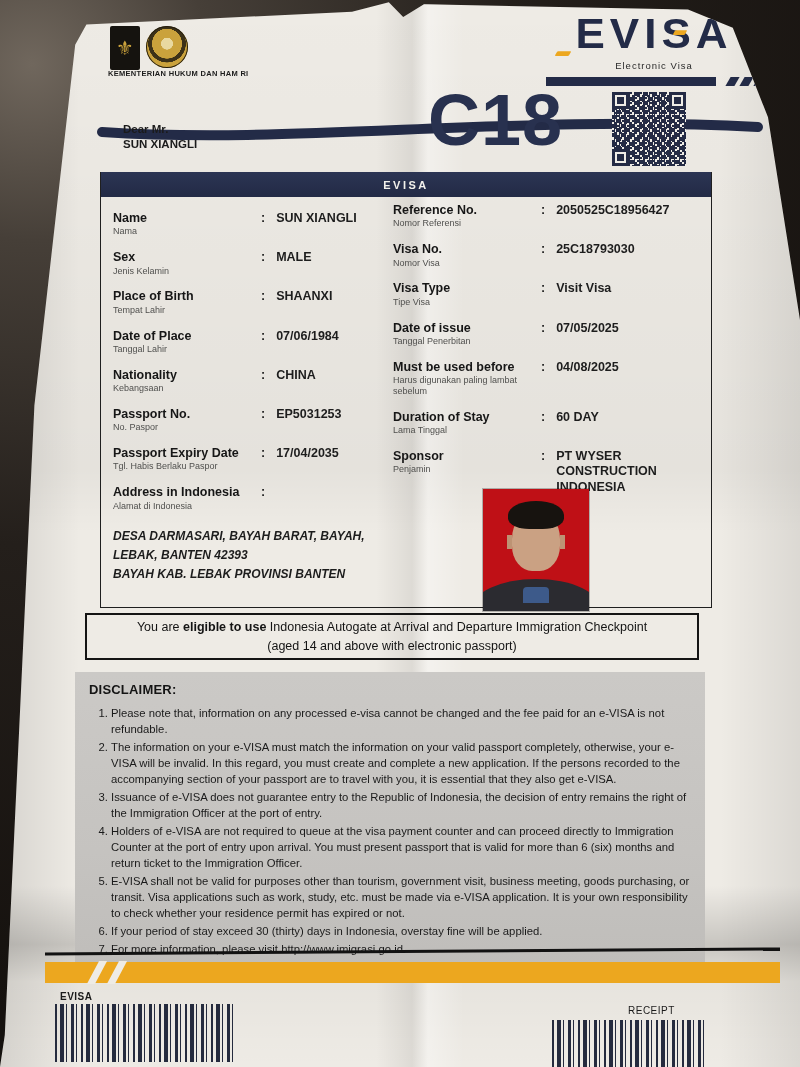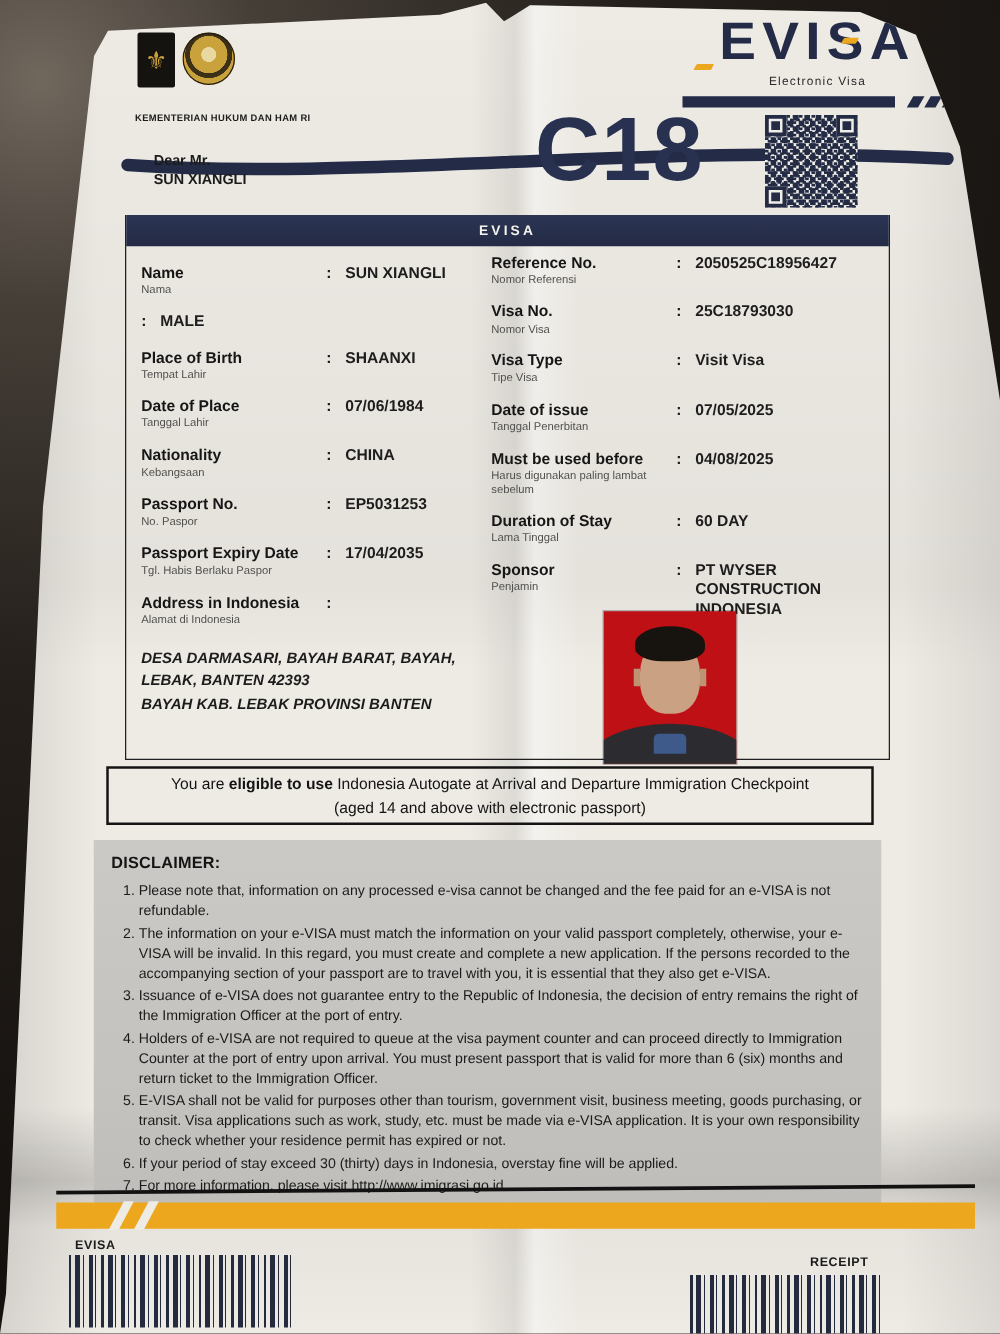--- a/index.html
+++ b/index.html
@@ -17,21 +17,21 @@
       linear-gradient(180deg, rgba(0,0,0,0) 0%, rgba(0,0,0,0.04) 44%, rgba(0,0,0,0) 50%, rgba(0,0,0,0) 83%, rgba(0,0,0,0.16) 88.5%, rgba(0,0,0,0.03) 92%, rgba(0,0,0,0) 100%),
       #eeebe5;
   }
   .navy{color:#262e4c;}
   
   .emblem-row{position:absolute;left:110px;top:26px;display:flex;gap:6px;align-items:flex-start;}
   .emblem-sq{width:30px;height:44px;background:#15130f;border-radius:2px;display:flex;align-items:center;justify-content:center;color:#caa23c;font-size:20px;}
   .emblem-circ{width:42px;height:42px;border-radius:50%;
     background:radial-gradient(circle at 50% 42%, #e9d9a0 0 18%, #caa23c 19% 46%, #3c3118 47% 58%, #caa23c 59% 78%, #241d0e 79% 100%);
     box-shadow:0 0 0 1px #241d0e inset;}
-  .ministry-1{position:absolute;left:108px;top:90px;font-size:7.5px;font-weight:bold;color:#1c1c1c;letter-spacing:0.3px;}
+  .ministry-1{position:absolute;left:108px;top:69px;font-size:7.5px;font-weight:bold;color:#1c1c1c;letter-spacing:0.3px;}
   .ministry-2{position:absolute;left:106px;top:90px;font-size:13.5px;font-weight:bold;color:#1c1c1c;letter-spacing:0.6px;}
   .swoosh{position:absolute;left:94px;top:112px;}
   .evisa-logo{position:absolute;left:538px;top:12px;width:232px;text-align:center;}
   .evisa-logo .word{font-size:44px;font-weight:800;letter-spacing:5px;color:#232b47;line-height:1;position:relative;transform:scaleY(0.96);}
   .accent{position:absolute;background:#eca71f;height:5px;border-radius:1px;}
   .accent.a1{width:14px;left:18px;bottom:-1px;transform:skewX(-28deg);}
   .accent.a2{width:12px;left:136px;top:18px;transform:skewX(-28deg);}
   .evisa-logo .sub{font-size:9.5px;color:#2a2a2a;letter-spacing:1px;margin-top:4px;}
   .logo-bar{position:relative;margin-top:6px;height:9px;background:#232b47;width:170px;margin-left:8px;}
   .logo-slashes{position:absolute;left:182px;top:0;display:flex;gap:5px;}
@@ -81,21 +81,21 @@
   .disclaimer li{font-size:11.3px;color:#1a1a1a;line-height:1.42;margin-bottom:2px;}
   
   .rule-bottom{position:absolute;left:45px;top:950px;width:735px;height:2.5px;background:#121212;transform:rotate(-0.4deg);}
   .amber-band{position:absolute;left:45px;top:962px;width:735px;height:21px;background:#eca71f;}
   .amber-gap{position:absolute;top:-1px;height:23px;width:8px;background:#eeebe5;transform:skewX(-28deg);}
   .amber-gap.g1{left:48px;} .amber-gap.g2{left:68px;}
   .footer-evisa-label{position:absolute;left:60px;top:991px;font-size:10px;font-weight:bold;color:#1a1a1a;letter-spacing:0.5px;}
   .barcode{background:
       repeating-linear-gradient(90deg,#252b3e 0 2px,transparent 2px 5px,#252b3e 5px 9px,transparent 9px 11px,#252b3e 11px 12px,transparent 12px 16px,#252b3e 16px 19px,transparent 19px 21px,#252b3e 21px 22px,transparent 22px 26px);}
   .barcode.left{position:absolute;left:55px;top:1004px;width:180px;height:58px;}
-  .receipt-label{position:absolute;left:648px;top:1005px;font-size:10px;font-weight:bold;color:#1a1a1a;letter-spacing:0.5px;}
+  .receipt-label{position:absolute;left:628px;top:1005px;font-size:10px;font-weight:normal;color:#1a1a1a;letter-spacing:0.5px;}
   .barcode.right{position:absolute;left:552px;top:1020px;width:152px;height:47px;}
 </style>
 </head>
 <body>
 
 <div class="paper">
 
   <div class="emblem-row">
     <div class="emblem-sq">⚜</div>
     <div class="emblem-circ"></div>
@@ -140,20 +140,24 @@
           <div class="lbl">
               <div class="en">Name</div>
               <div class="id">Nama</div>
             </div>
           <div class="val">
               <span class="colon">:</span>
               <span class="v">SUN XIANGLI</span>
             </div>
         </div>
         <div class="field">
+          <div class="lbl">
+              <div class="en">Sex</div>
+              <div class="id">Jenis Kelamin</div>
+            </div>
           <div class="val">
               <span class="colon">:</span>
               <span class="v">MALE</span>
             </div>
         </div>
         <div class="field">
           <div class="lbl">
               <div class="en">Place of Birth</div>
               <div class="id">Tempat Lahir</div>
             </div>

